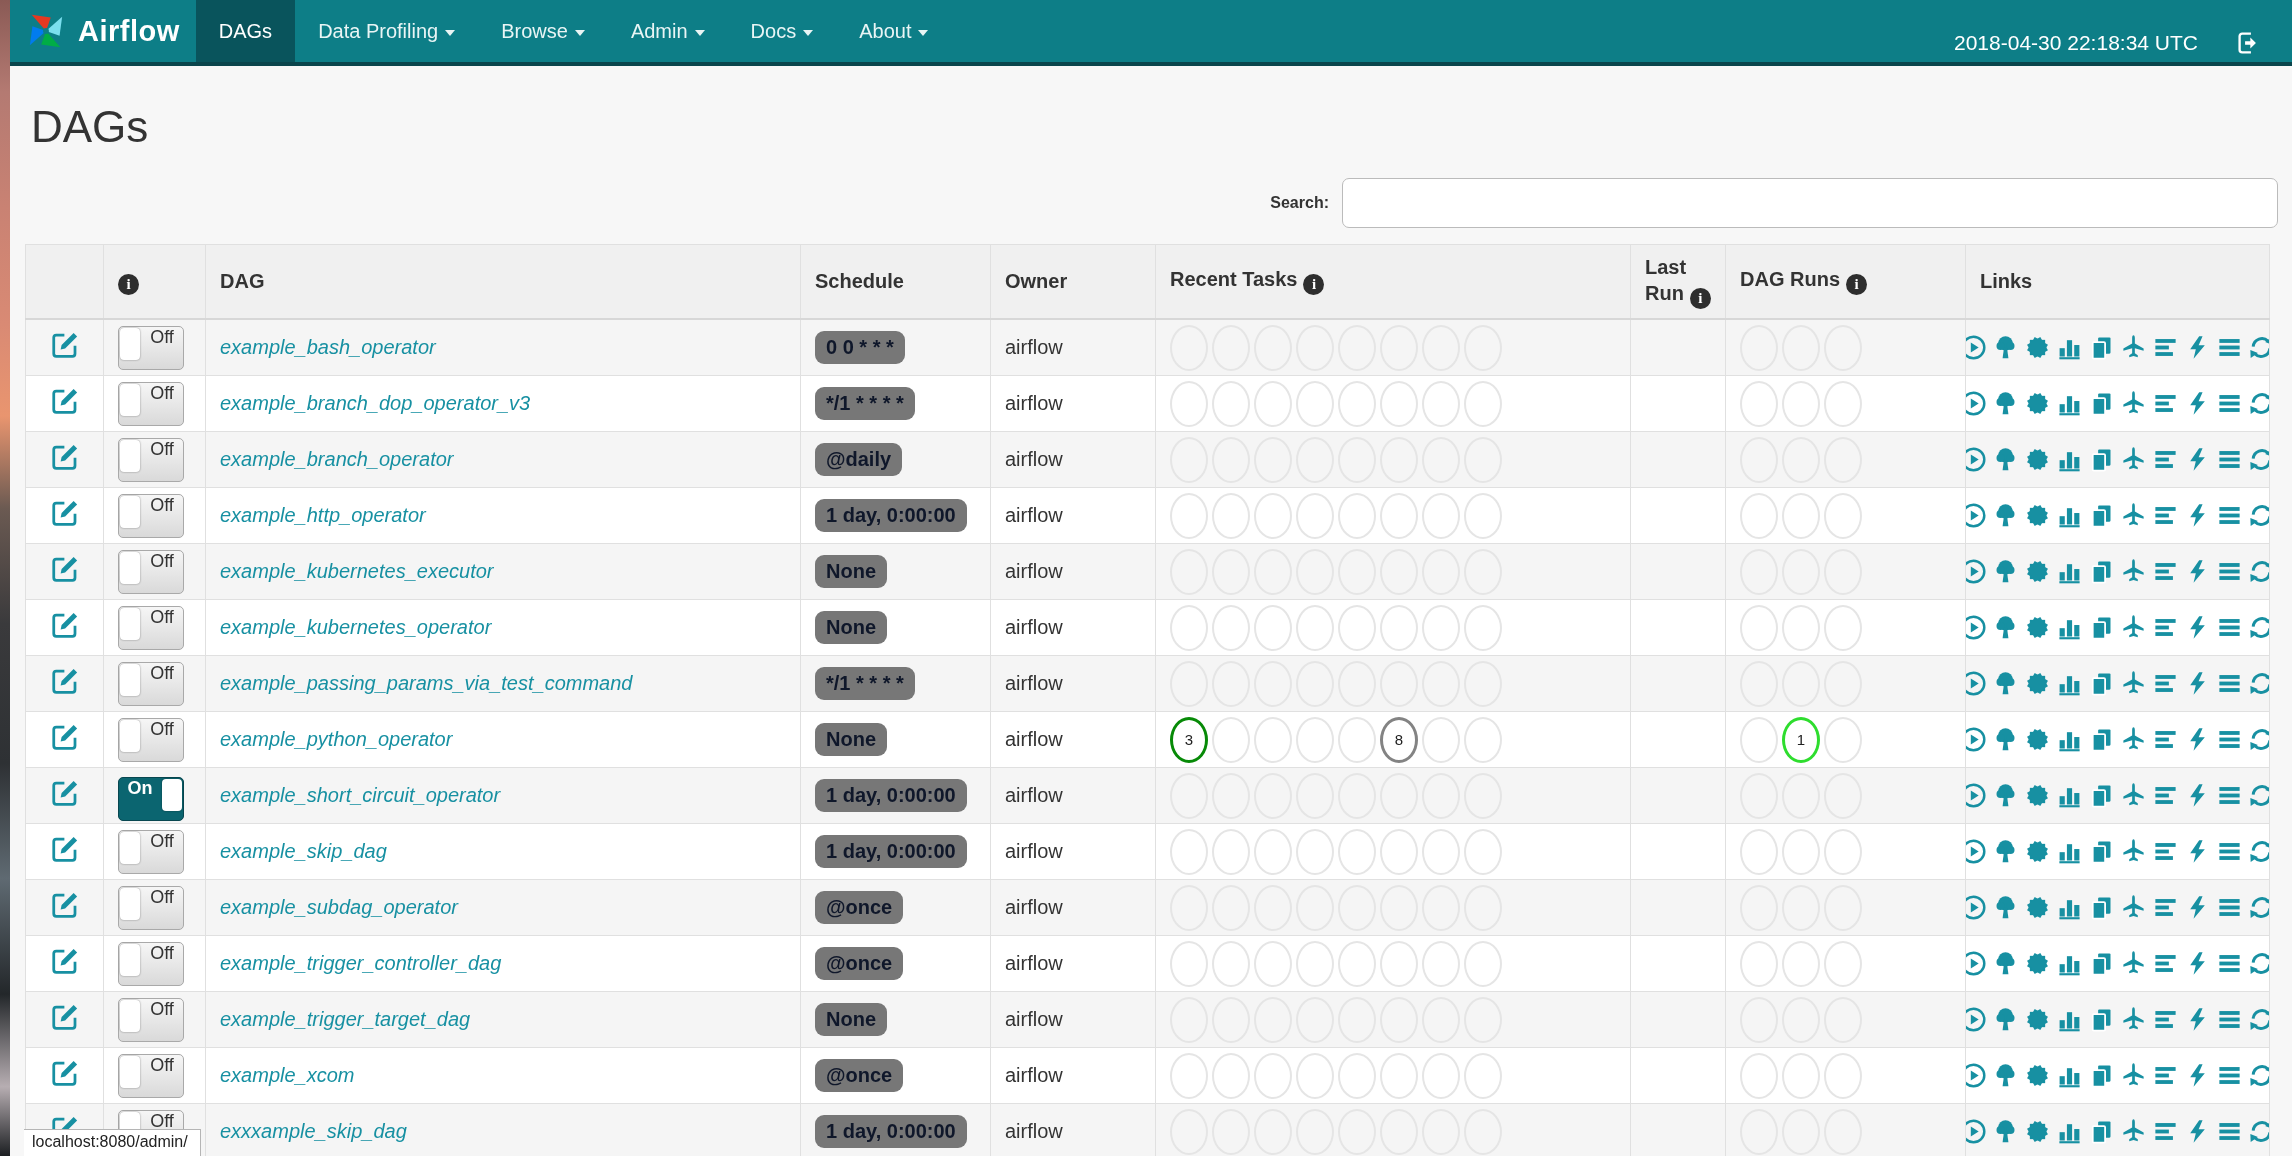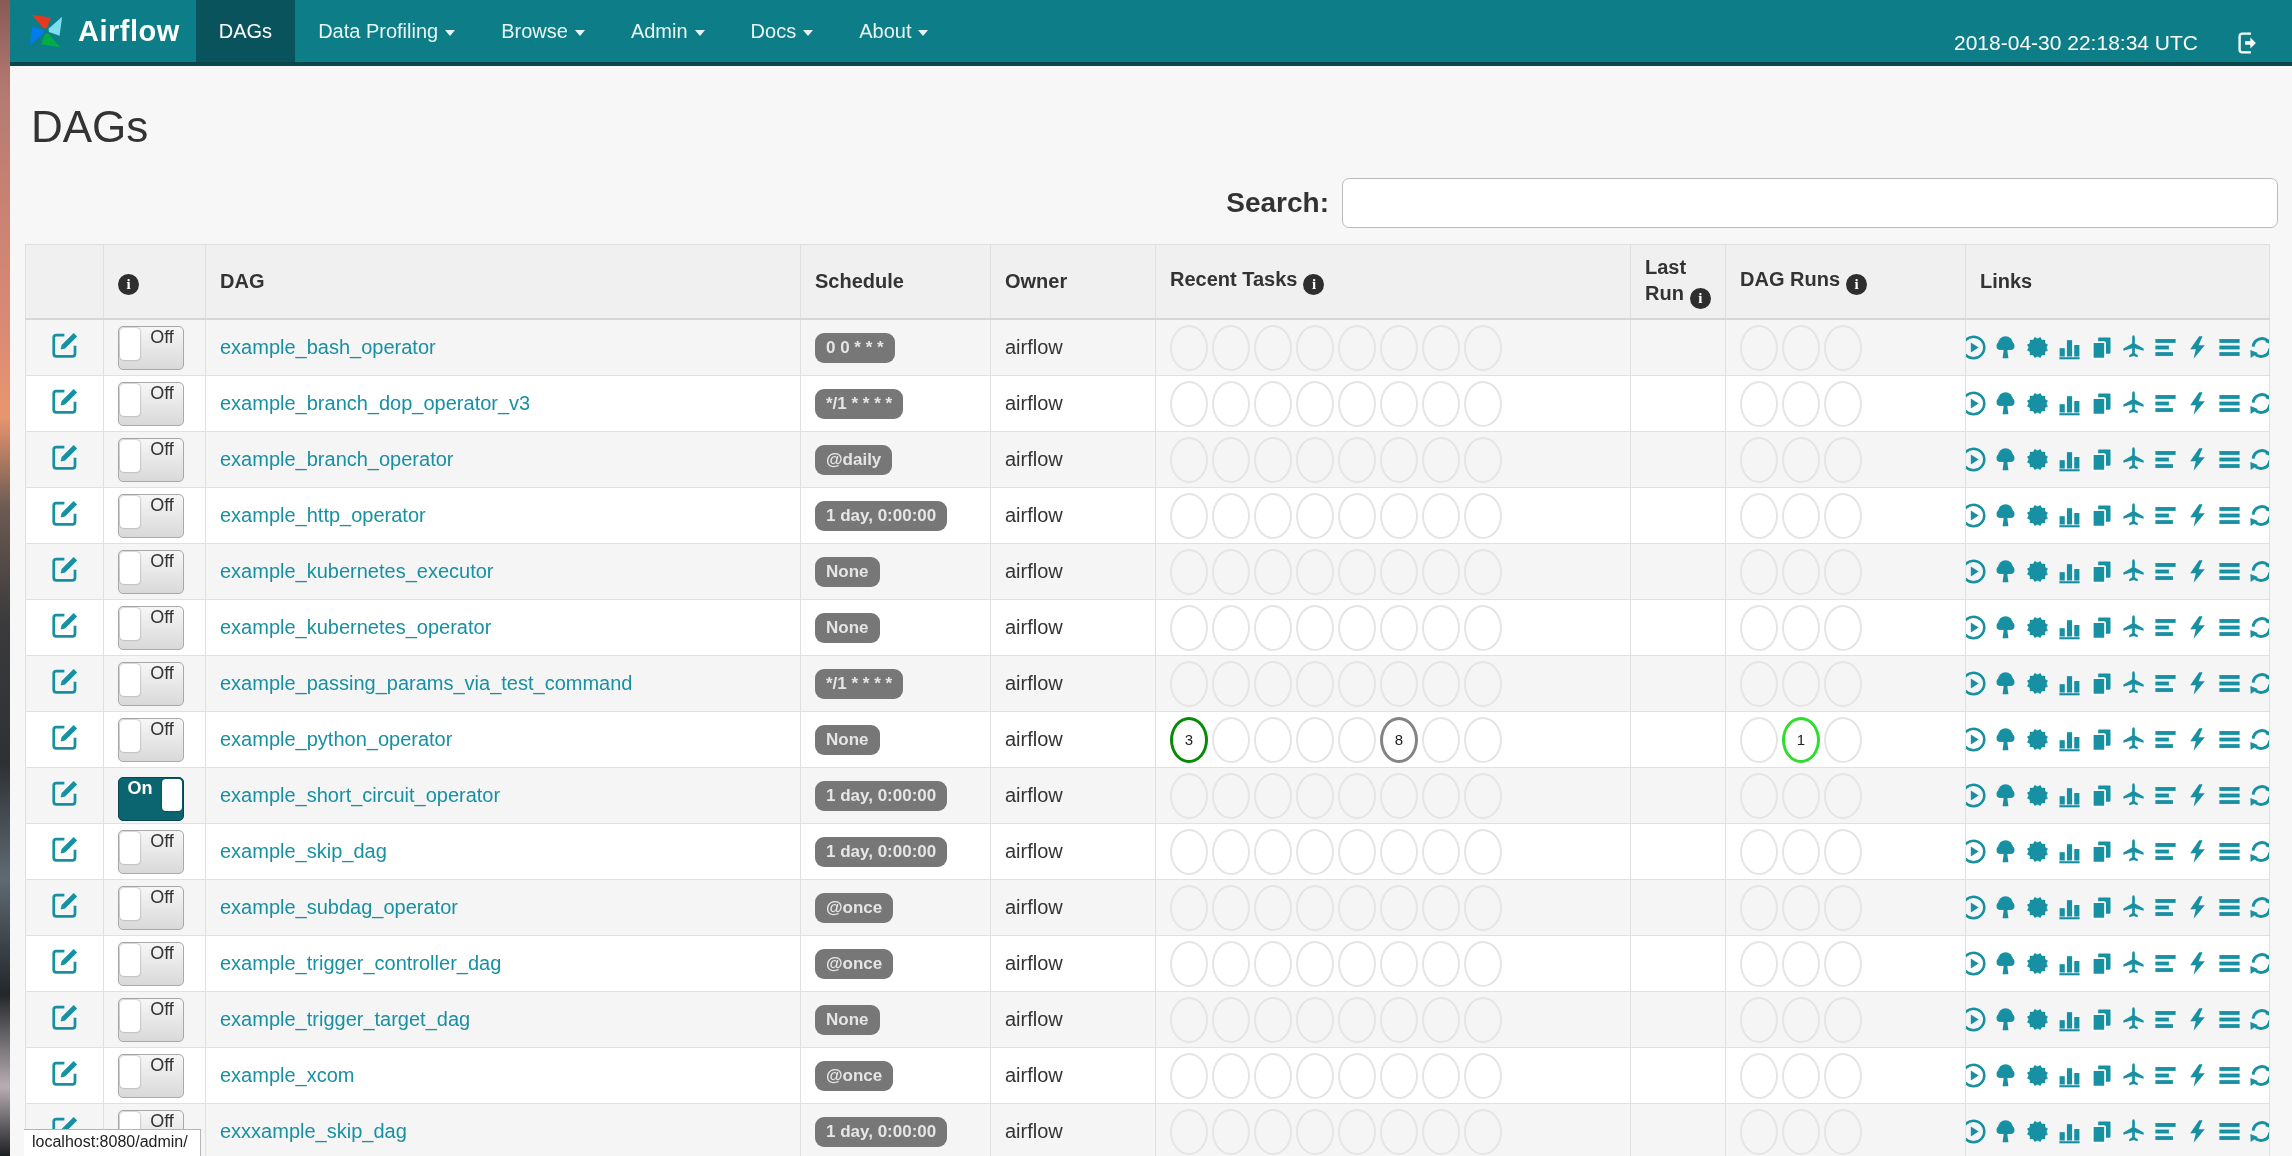--- a/index.html
+++ b/index.html
@@ -34,21 +34,21 @@
     display:inline-block;width:0;height:0;margin-top:3px;
     border-top:6px solid currentColor;border-left:5px solid transparent;border-right:5px solid transparent;
   }
   .nav-right{margin-left:auto;display:flex;align-items:center;gap:36px;padding-right:30px;margin-top:24px;}
   .nav-clock{color:#fff;font-size:21px;}
   .logout{width:28px;height:28px;color:#fff;cursor:pointer;}
 
   
   .page-title{font-size:44px;font-weight:500;color:#333;margin:36px 0 26px;padding-left:21px;}
   .search-row{display:flex;justify-content:flex-end;align-items:center;gap:13px;padding:0 14px 16px 0;}
-  .search-label{font-size:28px;font-weight:bold;color:#333;}
+  .search-label{font-size:16px;font-weight:bold;color:#333;}
   .search-input{
     width:906px;height:48px;border:1px solid #bbb;border-radius:7px;background:#fff;
     font-size:20px;padding:0 14px;outline:none;font-family:inherit;color:#333;
   }
 
   
   table.dags{border-collapse:collapse;table-layout:fixed;width:2244px;margin-left:15px;background:#fff;}
   .dags th,.dags td{border:1px solid #e0e0e0;vertical-align:middle;overflow:hidden;}
   .dags thead th{
     background:#f0f0f0;height:73px;font-size:20px;font-weight:bold;color:#333;
@@ -76,23 +76,23 @@
     width:66px;height:44px;border:1px solid #a9a9a9;border-radius:5px;
     display:flex;align-items:flex-start;cursor:pointer;box-sizing:border-box;
     background:linear-gradient(180deg,#f6f6f6,#d9d9d9);
   }
   .toggle .knob{width:20px;height:32px;margin:1px;background:#fff;border-radius:4px;
     box-shadow:0 0 2px rgba(0,0,0,.45);}
   .toggle .toggle-label{flex:1;text-align:center;font-size:18px;color:#333;}
   .toggle.on{flex-direction:row-reverse;background:#0b6570;border-color:#084750;margin-top:7px;}
   .toggle.on .toggle-label{color:#fff;font-weight:bold;}
 
-  .dag-link{color:#1790a2;text-decoration:none;cursor:pointer;}
+  .dag-link{color:#1790a2;text-decoration:none;cursor:pointer;font-style:italic;}
   .badge{
-    display:inline-block;background:#777;color:#e5e5e5;font-size:17px;font-weight:bold;
+    display:inline-block;background:#777;color:#0f172a;font-size:20px;font-weight:bold;
     padding:5px 11px;border-radius:9px;white-space:nowrap;
   }
   .circles{display:flex;gap:4px;align-items:center;}
   .circle{
     width:38px;height:46px;border:2px solid #e5e5e5;border-radius:50%;box-sizing:border-box;
     display:flex;align-items:center;justify-content:center;font-size:15px;color:#222;background:transparent;
   }
   td.c-links{padding:0 4px;}
   .links-wrap{display:flex;justify-content:center;align-items:center;gap:5px;}
   .link-icon{display:inline-flex;color:#1790a2;cursor:pointer;}

